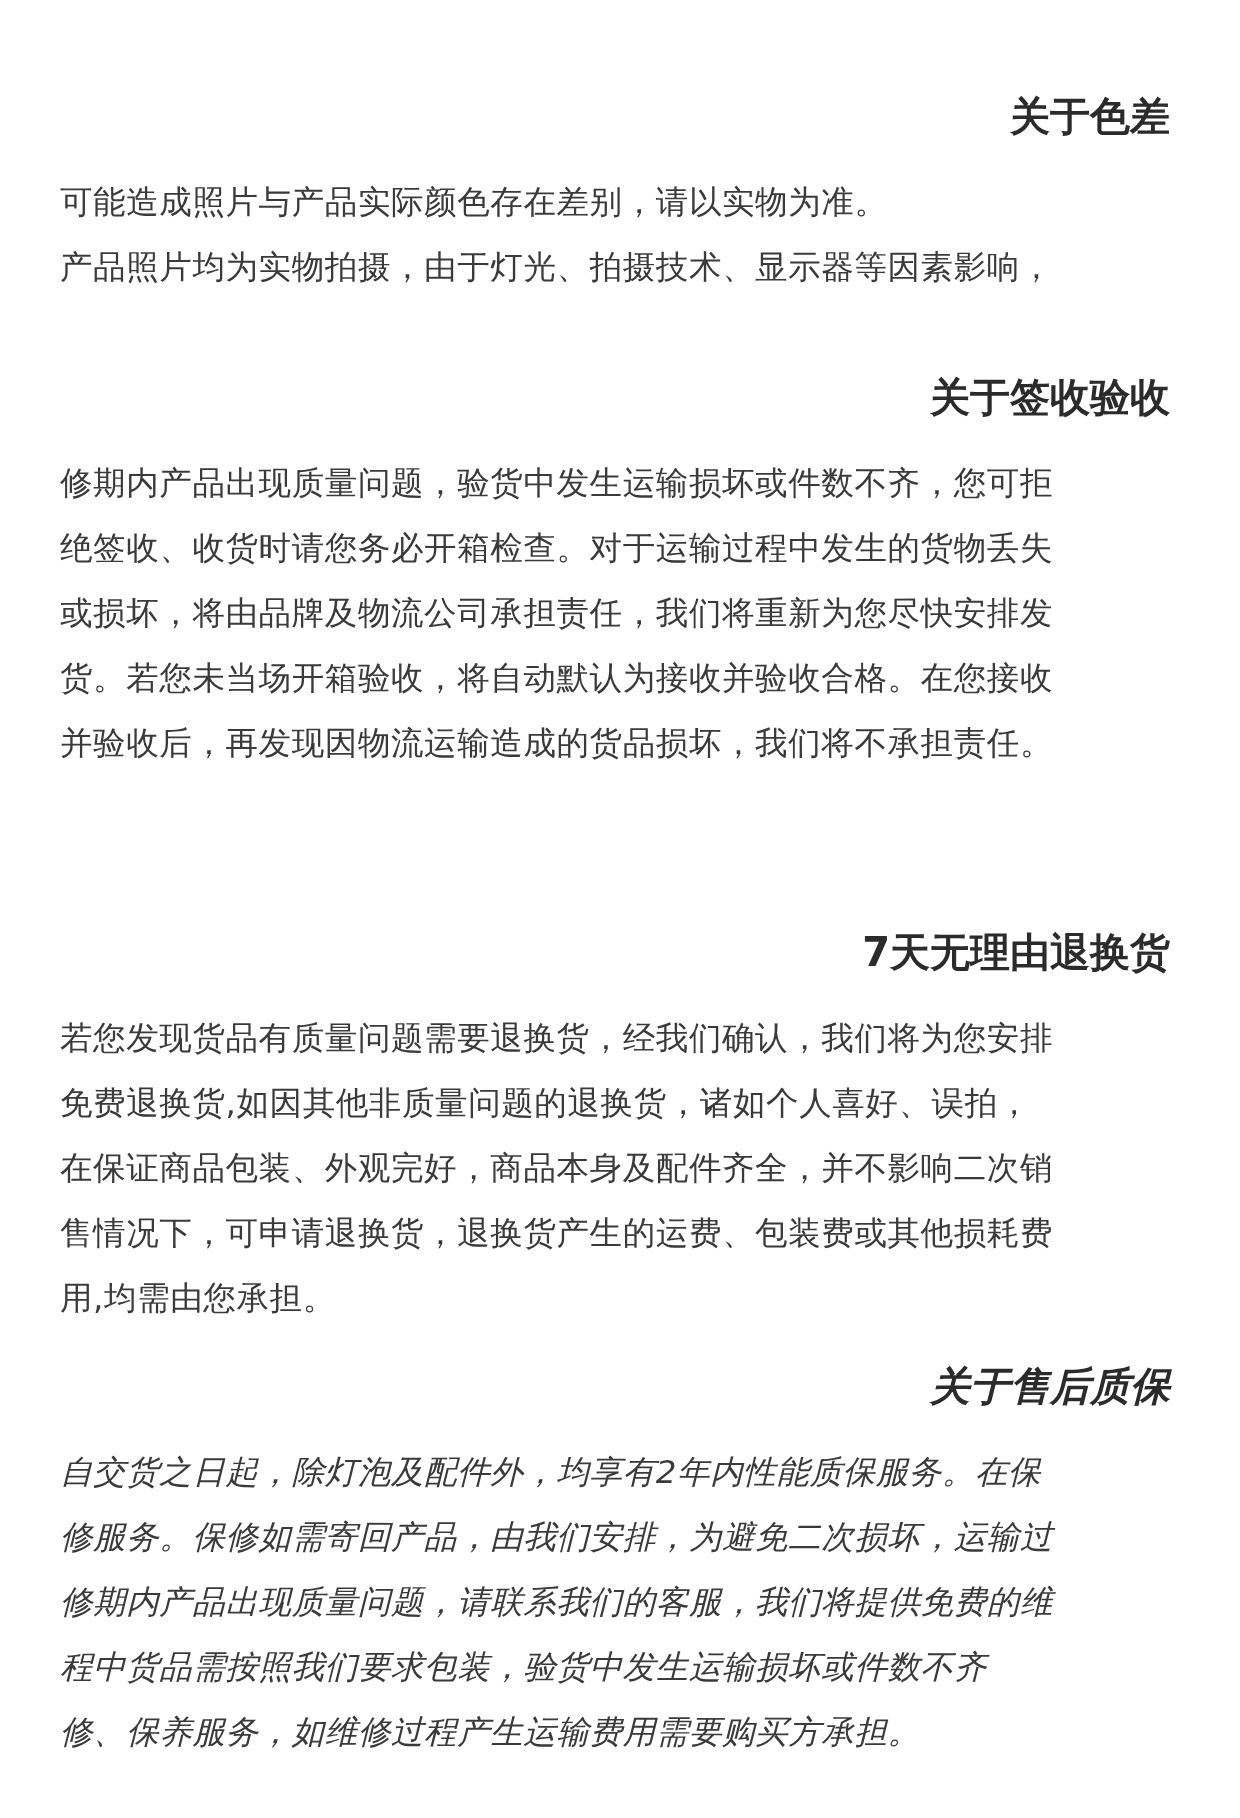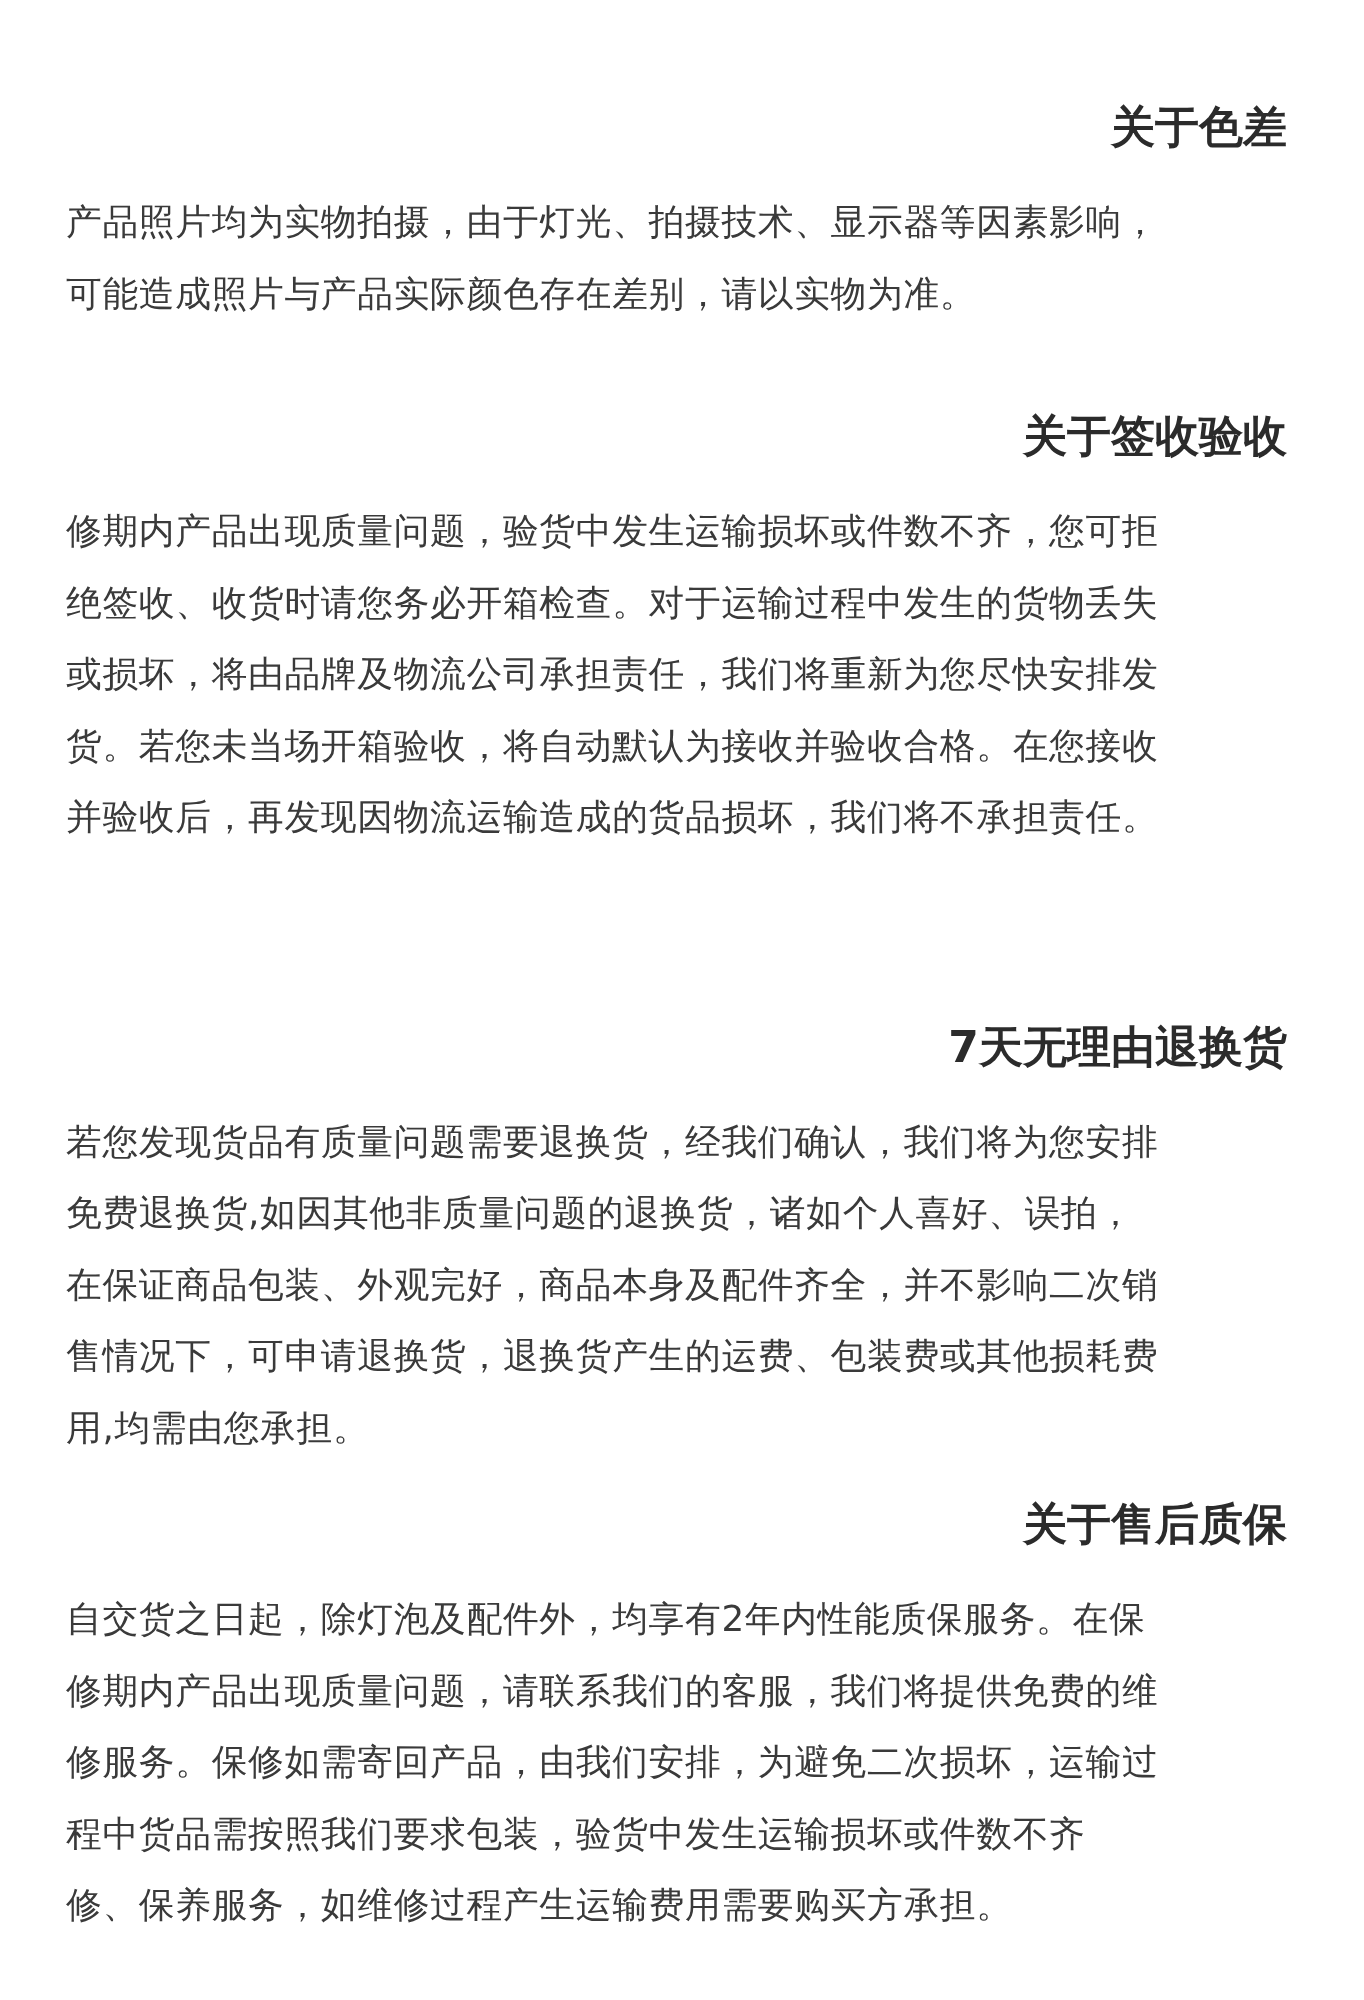--- a/index.html
+++ b/index.html
@@ -21,22 +21,22 @@
     font-size: 32.5px; line-height: 65px; height: 65px;
     color: #3a3a3a; letter-spacing: 0.6px;
   }
 </style>
 </head>
 <body>
 
 <div class="section" style="top:86px;">
   <h2 class="heading">关于色差</h2>
   <div class="body" style="margin-top:24px;">
+    <span class="line">可能造成照片与产品实际颜色存在差别，请以实物为准。</span>
     <span class="line">产品照片均为实物拍摄，由于灯光、拍摄技术、显示器等因素影响，</span>
-    <span class="line">可能造成照片与产品实际颜色存在差别，请以实物为准。</span>
   </div>
 </div>
 
 <div class="section" style="top:367px;">
   <h2 class="heading">关于签收验收</h2>
   <div class="body" style="margin-top:24px;">
     <span class="line">修期内产品出现质量问题，验货中发生运输损坏或件数不齐，您可拒</span>
     <span class="line">绝签收、收货时请您务必开箱检查。对于运输过程中发生的货物丢失</span>
     <span class="line">或损坏，将由品牌及物流公司承担责任，我们将重新为您尽快安排发</span>
     <span class="line">货。若您未当场开箱验收，将自动默认为接收并验收合格。在您接收</span>
@@ -48,22 +48,22 @@
   <h2 class="heading">7天无理由退换货</h2>
   <div class="body" style="margin-top:24px;">
     <span class="line">若您发现货品有质量问题需要退换货，经我们确认，我们将为您安排</span>
     <span class="line">免费退换货,如因其他非质量问题的退换货，诸如个人喜好、误拍，</span>
     <span class="line">在保证商品包装、外观完好，商品本身及配件齐全，并不影响二次销</span>
     <span class="line">售情况下，可申请退换货，退换货产生的运费、包装费或其他损耗费</span>
     <span class="line">用,均需由您承担。</span>
   </div>
 </div>
 
-<div class="section" style="top:1356px;">
+<div class="section" style="top:1356px;font-style:italic;">
   <h2 class="heading">关于售后质保</h2>
   <div class="body" style="margin-top:24px;">
     <span class="line">自交货之日起，除灯泡及配件外，均享有2年内性能质保服务。在保</span>
+    <span class="line">修服务。保修如需寄回产品，由我们安排，为避免二次损坏，运输过</span>
     <span class="line">修期内产品出现质量问题，请联系我们的客服，我们将提供免费的维</span>
-    <span class="line">修服务。保修如需寄回产品，由我们安排，为避免二次损坏，运输过</span>
     <span class="line">程中货品需按照我们要求包装，验货中发生运输损坏或件数不齐</span>
     <span class="line">修、保养服务，如维修过程产生运输费用需要购买方承担。</span>
   </div>
 </div>
 
 </body></html>

